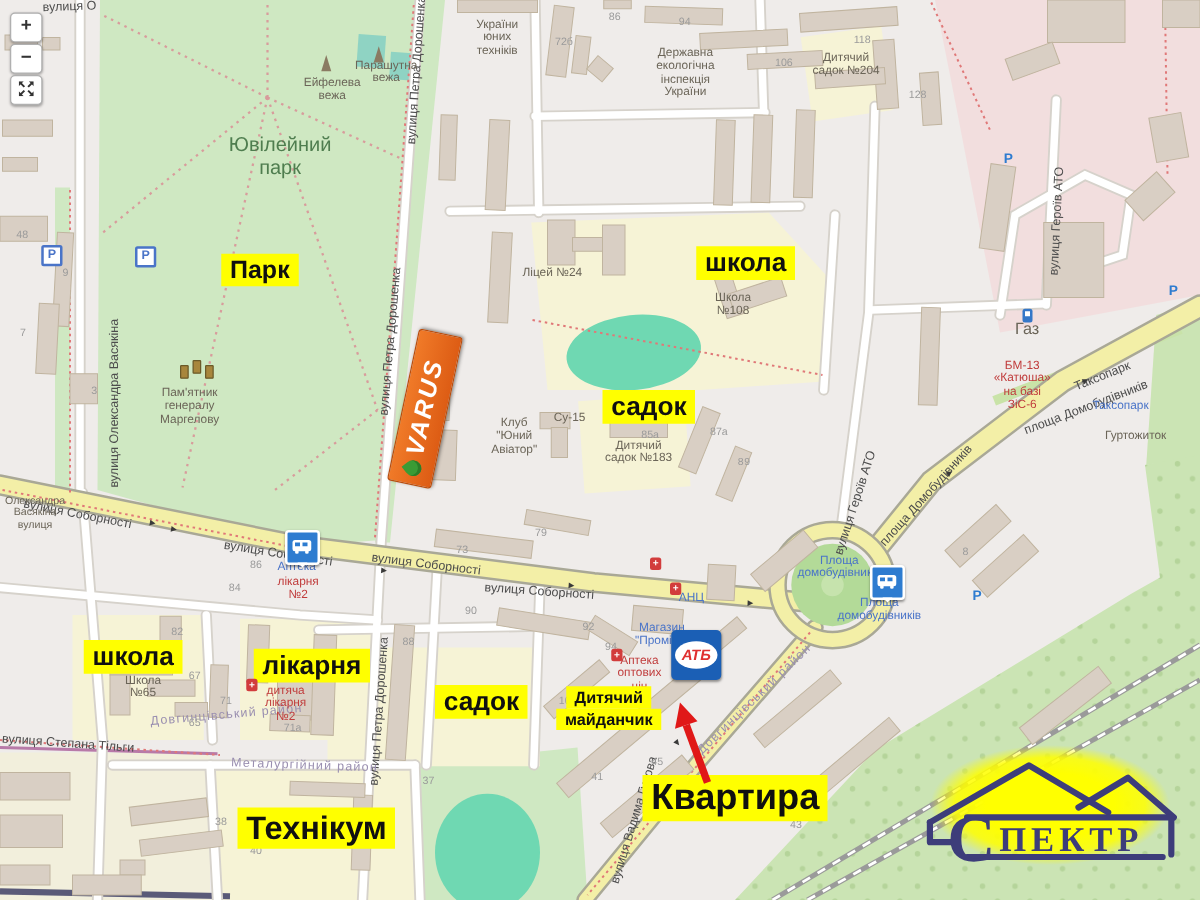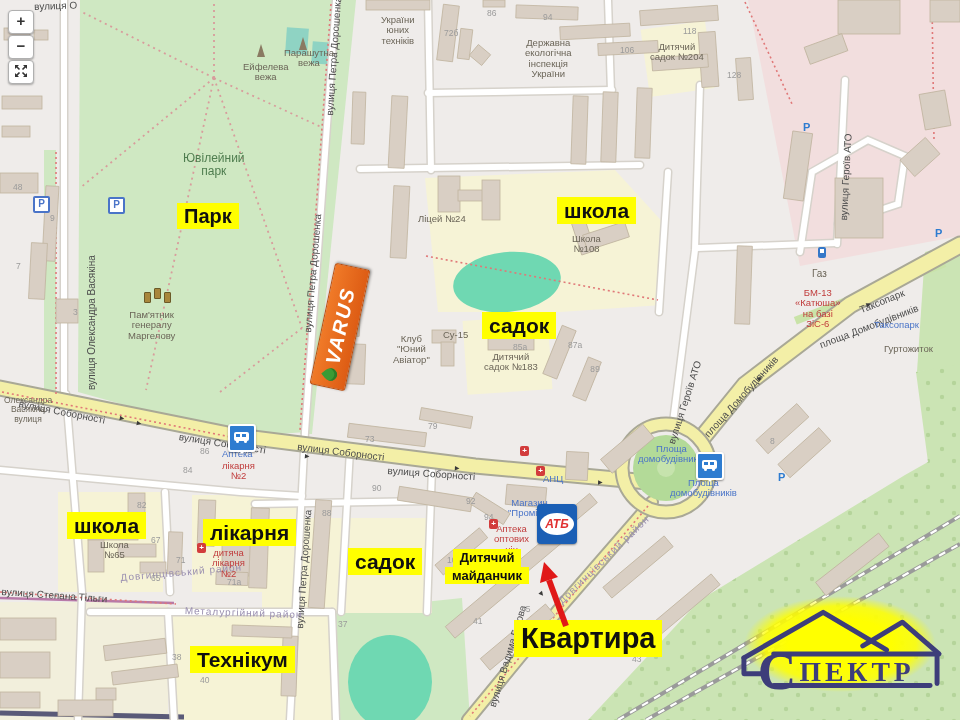--- a/index.html
+++ b/index.html
@@ -6,21 +6,21 @@
   #app{position:relative;width:960px;height:720px;overflow:hidden;background:#efecea;
        font-family:"Liberation Sans",sans-serif;}
   #base{position:absolute;left:0;top:0;}
   
   .lbl{position:absolute;white-space:nowrap;transform-origin:0 0;line-height:1.1;}
   .street{font-size:10px;color:#4d4d4d;}
   .district{font-size:10px;color:#9a8fb0;letter-spacing:1px;}
   .poi{font-size:9.5px;color:#6b6558;text-align:center;line-height:1.1;}
   .poi.blue{color:#4a74c8;}
   .poi.red{color:#c03c3c;}
-  .poi.green{color:#4f7d4f;font-size:12px;margin-top:44px;}
+  .poi.green{color:#4f7d4f;font-size:16px;}
   .num{font-size:8.5px;color:#9b9b9b;}
   
   .annwrap{position:absolute;display:flex;flex-direction:column;align-items:center;}
   .annline{background:#ffff00;color:#101010;font-weight:bold;padding:1px 7px;line-height:1.2;
            font-family:"Liberation Sans",sans-serif;}
   
   .busstop{position:absolute;width:24px;height:24px;background:#2e7cd0;border:2px solid #fff;
            border-radius:3px;box-shadow:0 1px 2px rgba(0,0,0,.4);}
   .busstop:after{content:"";position:absolute;left:8px;bottom:-8px;border:4px solid transparent;border-top-color:#fff;}
   .busbody{position:absolute;left:4px;top:6px;width:15px;height:9px;background:#fff;border-radius:2px;}
@@ -406,21 +406,21 @@
       </div>
       <div class="lbl poi " style="left: 884px; top: 344px;">
         <div>Гуртожиток</div>
       </div>
       <div class="lbl poi red" style="left: 795px; top: 288px;">
         <div>БМ-13</div>
         <div>«Катюша»</div>
         <div>на базі</div>
         <div>ЗіС-6</div>
       </div>
-      <div class="lbl poi " style="font-size: 10px; left: 812px; top: 268px;">
+      <div class="lbl poi " style="font-size: 13px; left: 812px; top: 256px;">
         <div>Газ</div>
       </div>
       <div class="lbl poi " style="font-size: 8.5px; left: 4px; top: 396px;">
         <div>Олександра</div>
         <div>Васякіна</div>
         <div>вулиця</div>
       </div>
       <div class="lbl num" style="left: 13px; top: 183px;">48</div>
       <div class="lbl num" style="left: 50px; top: 214px;">9</div>
       <div class="lbl num" style="left: 16px; top: 262px;">7</div>
@@ -473,21 +473,21 @@
         <div class="annline" style="font-size: 21px;">лікарня</div>
       </div>
       <div class="annwrap" style="left: 348px; top: 548px;">
         <div class="annline" style="font-size: 21px;">садок</div>
       </div>
       <div class="annwrap" style="left: 445px; top: 549px;">
         <div class="annline" style="font-size: 13px;">Дитячий</div>
         <div class="annline" style="font-size: 13px;">майданчик</div>
       </div>
       <div class="annwrap" style="left: 190px; top: 646px;">
-        <div class="annline" style="font-size: 21px;">Технікум</div>
+        <div class="annline" style="font-size: 26px;">Технікум</div>
       </div>
       <div class="annwrap" style="left: 514px; top: 620px;">
         <div class="annline" style="font-size: 29px;">Квартира</div>
       </div>
       <div class="busstop" style="left: 228px; top: 424px;">
         <div class="busbody"></div>
       </div>
       <div class="busstop" style="left: 696px; top: 452px;">
         <div class="busbody"></div>
       </div>

